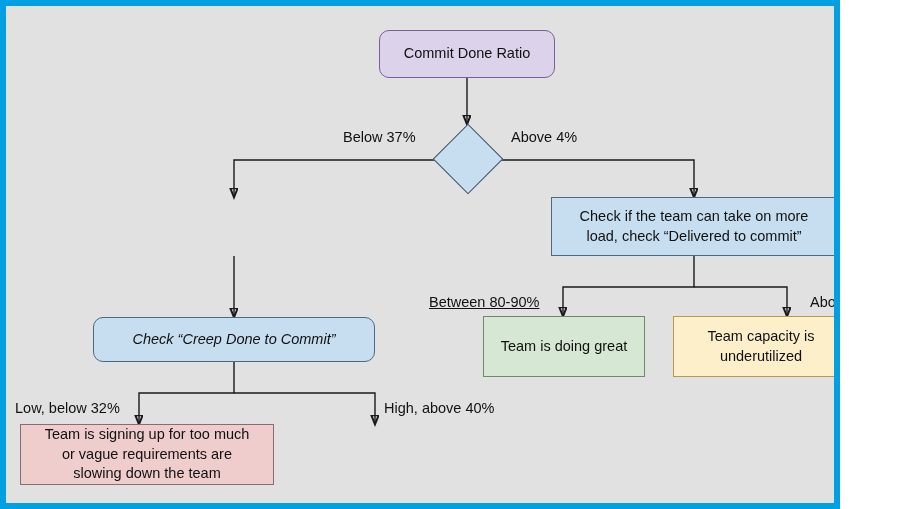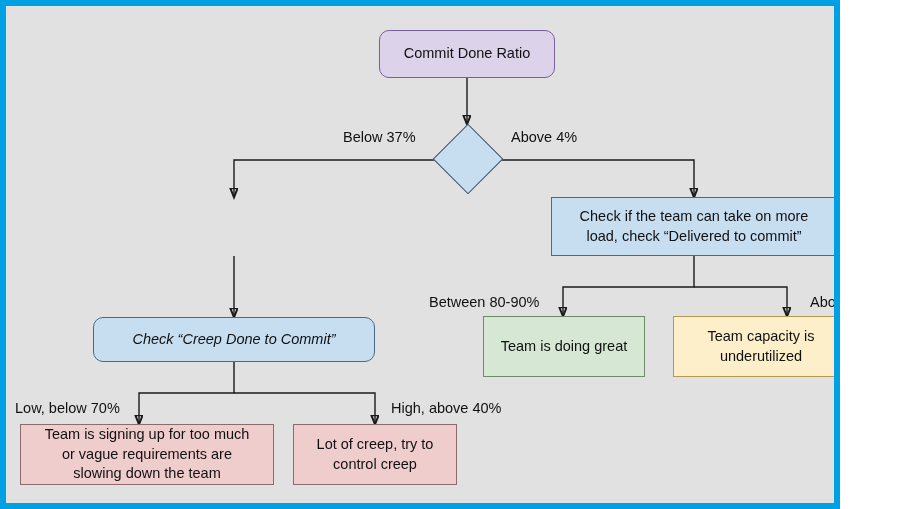--- a/index.html
+++ b/index.html
@@ -117,35 +117,33 @@
   <div class="diamond" style="left:437px; top:128px; width:48px; height:48px;"></div>
 
   <div class="edge-label" style="left:337px; top:123px;">Below 37%</div>
 
   <div class="edge-label" style="left:505px; top:123px;">Above 4%</div>
 
 
   <div class="node n-blue" style="left:545px; top:191px; width:286px; height:59px;">Check if the team can take on more
 load, check “Delivered to commit”</div>
 
-  <div class="edge-label" style="left:423px; top:288px;">Between 80-90%</div>
+  <div class="edge-label" style="left:423px; top:288px;text-decoration:underline;">Between 80-90%</div>
 
   <div class="edge-label" style="left:804px; top:288px;">Above 120%</div>
 
   <div class="node n-yellow" style="left:667px; top:310px; width:176px; height:61px;">Team capacity is
 underutilized</div>
 
   <div class="node n-green" style="left:477px; top:310px; width:162px; height:61px;">Team is doing great</div>
 
   <div class="node n-blue-round" style="left:87px; top:311px; width:282px; height:45px;">Check “Creep Done to Commit”</div>
 
-  <div class="edge-label" style="left:9px; top:394px;">Low, below 70%</div>
+  <div class="edge-label" style="left:9px; top:394px;">Low, below 32%</div>
 
-  <div class="edge-label" style="left:378px; top:394px;margin-left:7px;">High, above 40%</div>
+  <div class="edge-label" style="left:378px; top:394px;">High, above 40%</div>
 
   <div class="node n-pink" style="left:6px; top:418px; width:254px; height:61px;margin-left:8px;">Team is signing up for too much
 or vague requirements are
 slowing down the team</div>
 
-  <div class="node n-pink" style="left:287px; top:418px; width:164px; height:61px;">Lot of creep, try to
-control creep</div>
 
 </div>
 
 </body></html>

